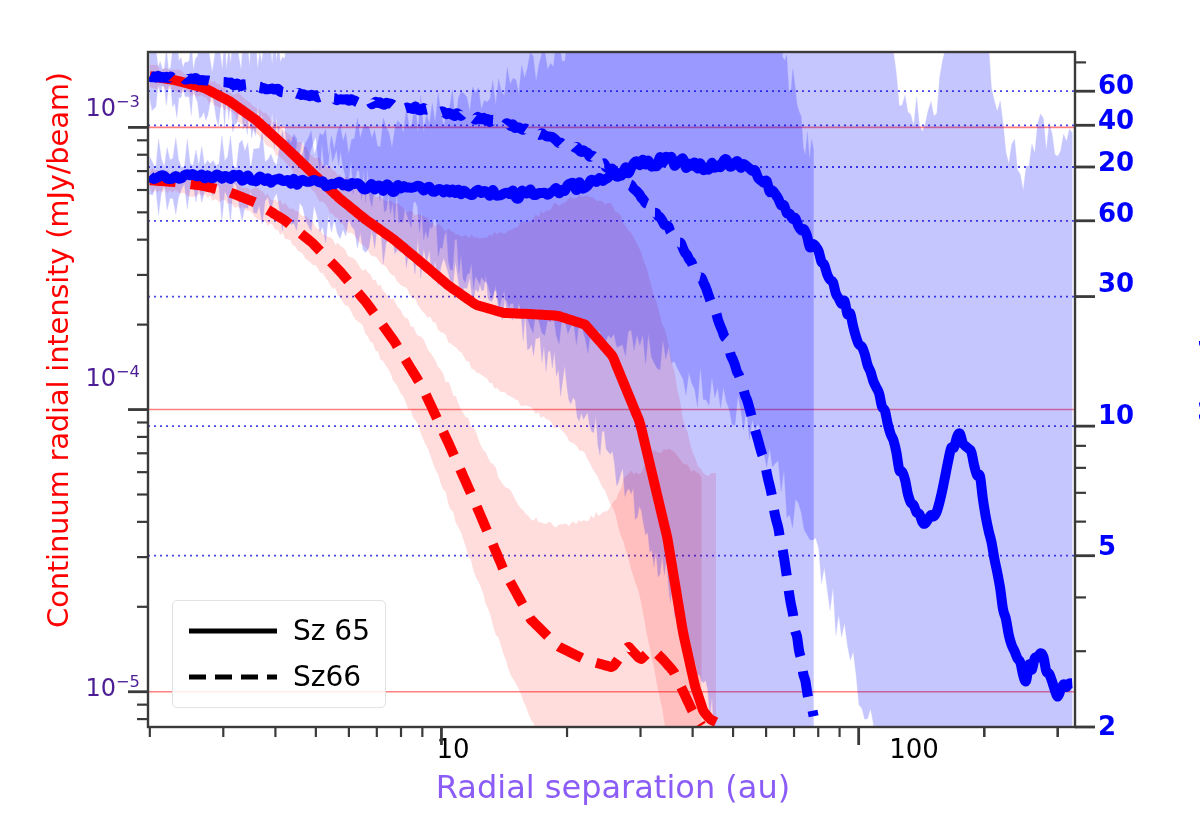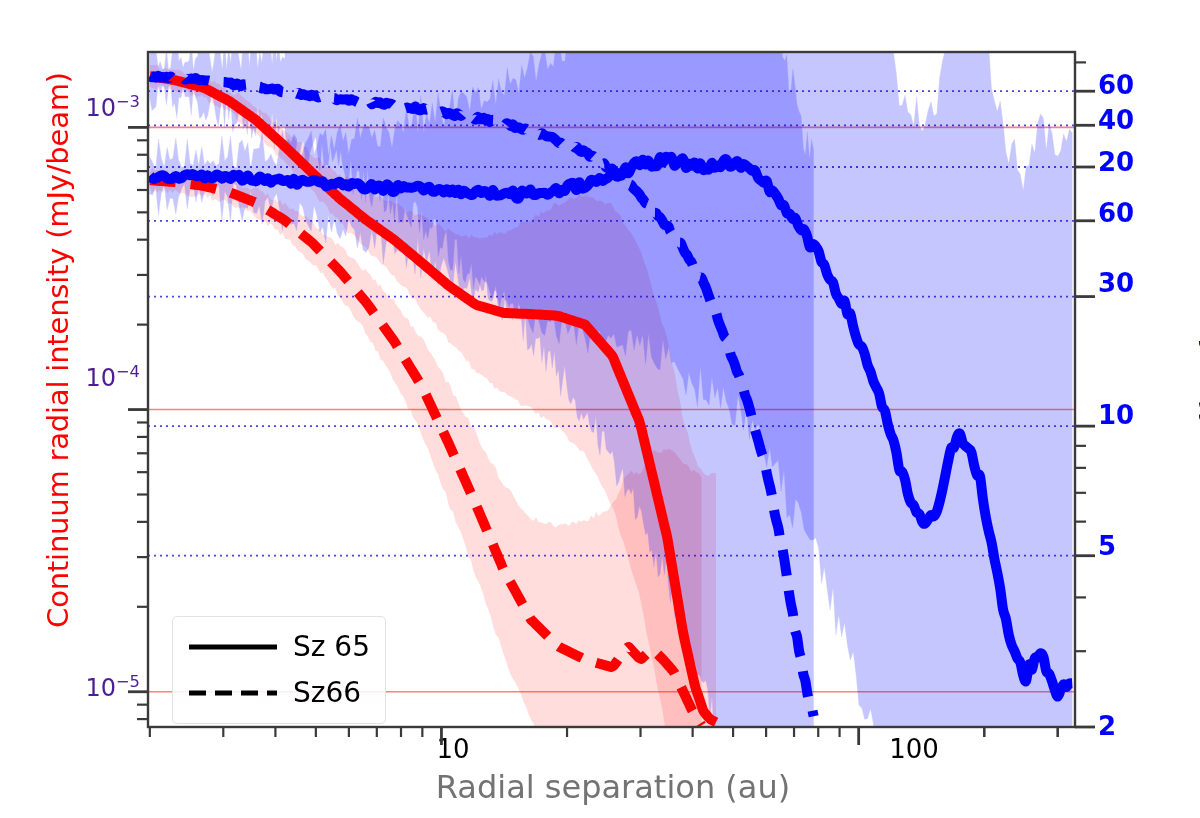--- a/index.html
+++ b/index.html
@@ -10,40 +10,39 @@
     transform:rotate(-90deg);transform-origin:50% 50%;
     color:#ff0000;font-size:29px;letter-spacing:-0.2px;white-space:nowrap;
   }
   .ylabel-right{
     position:absolute;left:865px;top:333px;width:700px;text-align:center;
     transform:rotate(90deg);transform-origin:50% 50%;
     color:#0000ff;font-size:29px;letter-spacing:-0.2px;white-space:nowrap;
   }
   .xlabel{
     position:absolute;left:148px;top:768px;width:930px;text-align:center;
-    color:#737373;font-size:32px;white-space:nowrap;
+    color:#8b5cf6;font-size:32px;white-space:nowrap;
   }
   .ytick-left{
     position:absolute;right:1060px;color:#4c1d95;font-size:24px;
     text-align:right;white-space:nowrap;line-height:1;
   }
   .ytick-right{
     position:absolute;left:1098px;color:#0000ff;font-size:26px;font-weight:bold;
     text-align:left;white-space:nowrap;line-height:1;
   }
   .xtick{
     position:absolute;top:736px;color:#000;font-size:26px;
     text-align:center;white-space:nowrap;line-height:1;transform:translateX(-50%);
   }
   sup{font-size:0.68em;vertical-align:super;}
   .legend-box{
     position:absolute;left:172px;top:600px;width:212px;height:106px;
     background:rgba(255,255,255,0.86);border:1px solid #e2e2e2;border-radius:5px;
     box-shadow:0 0 0 0 rgba(0,0,0,0);
-    margin-top:16px;
   }
   .legend-row{position:absolute;left:14px;height:40px;}
   .legend-lbl{position:absolute;left:106px;font-size:28px;color:#000;line-height:40px;white-space:nowrap;}
   svg{display:block;}
 </style>
 </head>
 <body>
 
 <div id="fig">
 

